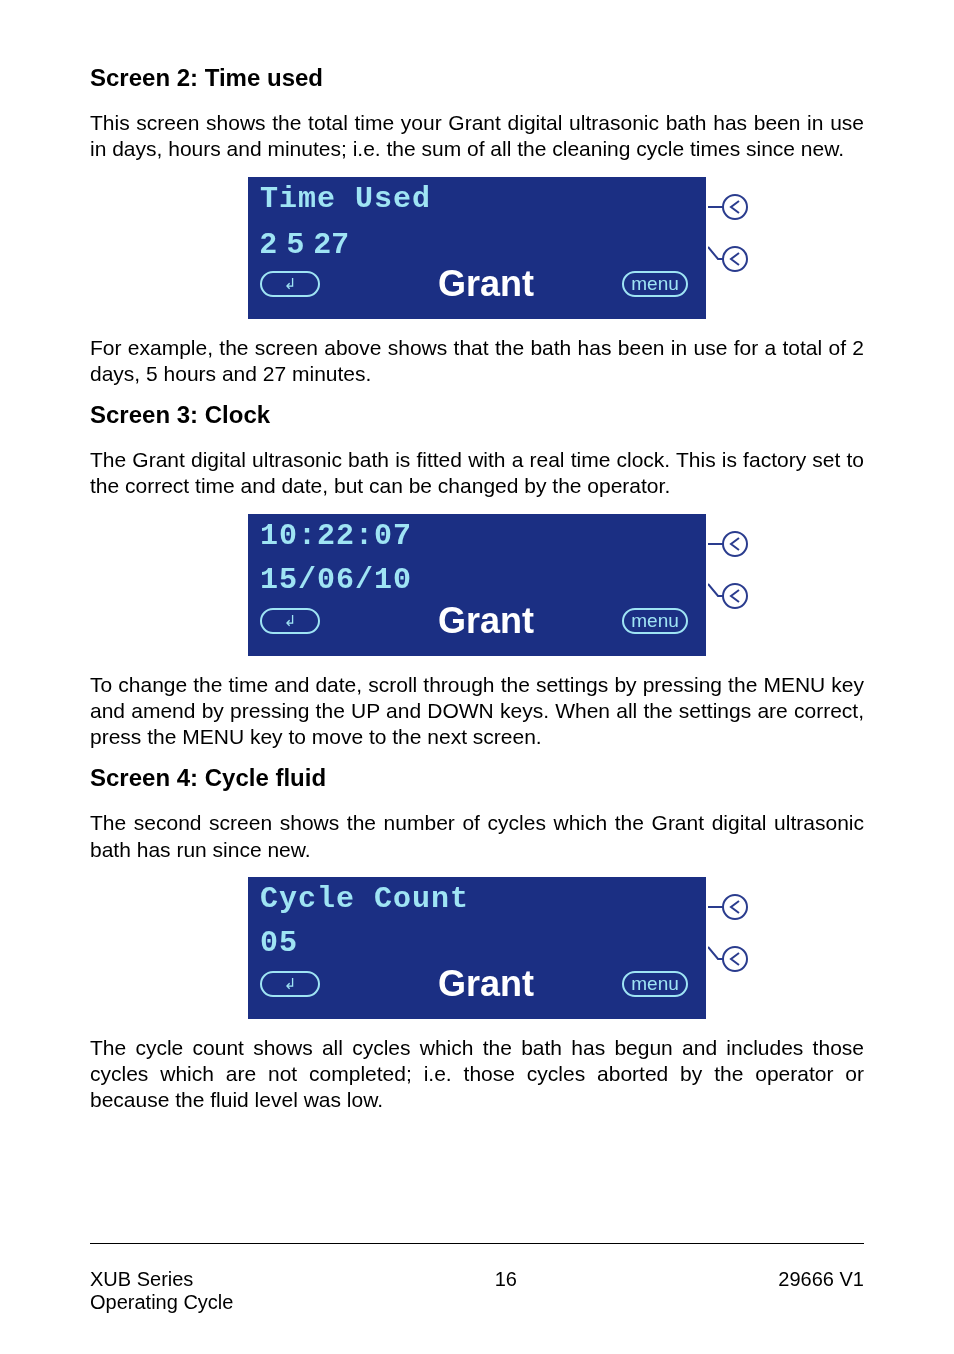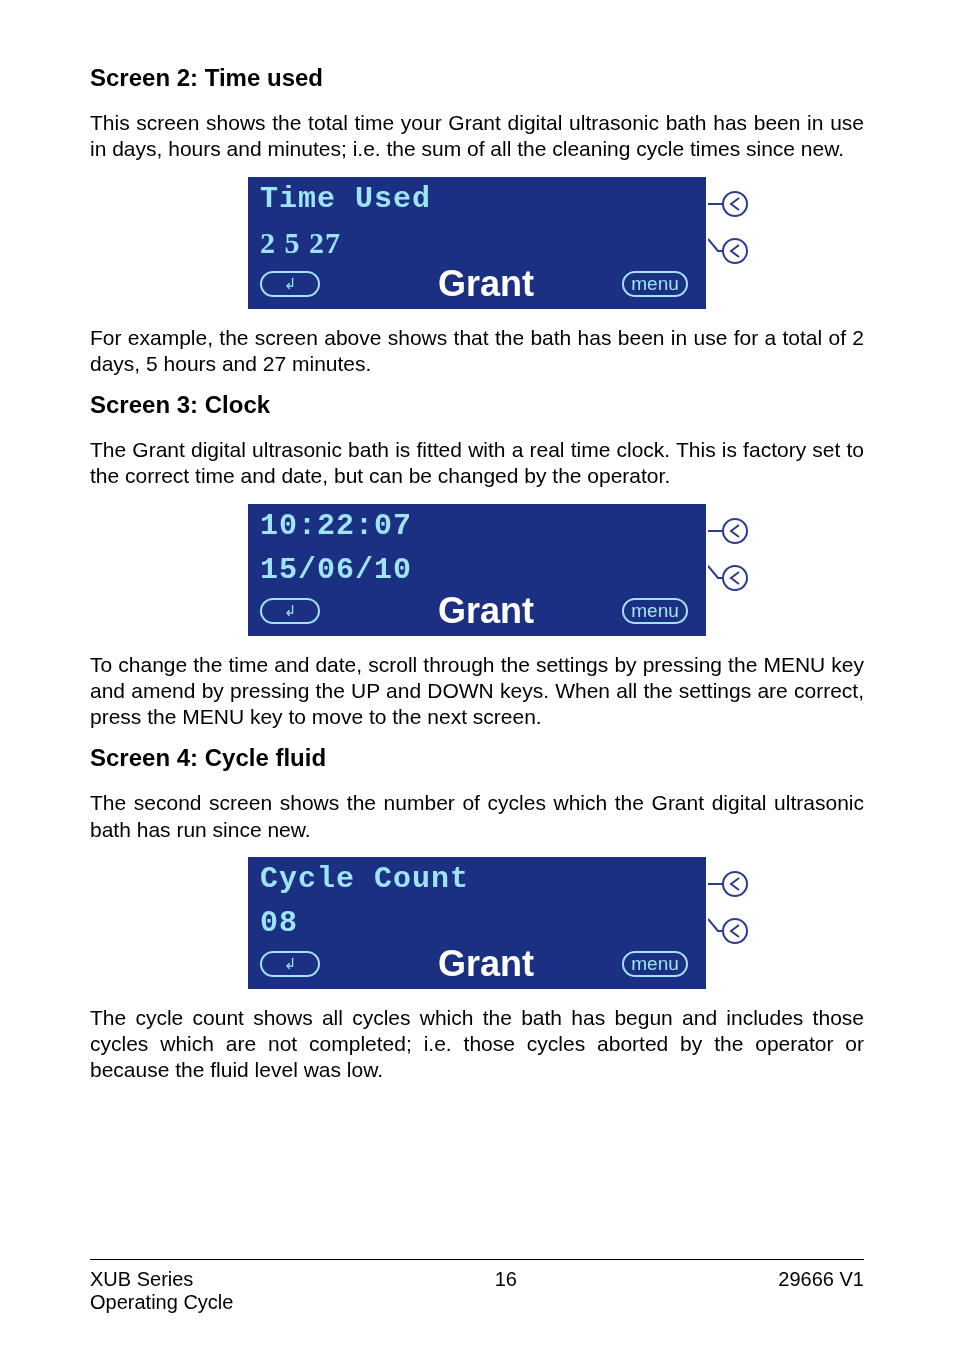--- a/index.html
+++ b/index.html
@@ -31,36 +31,36 @@
   }
   .screen-wrap {
     display: flex;
     justify-content: center;
     margin: 6px 0 16px 0;
   }
   .screen {
     width: 458px;
     background: #1b2f83;
     position: relative;
-    padding-bottom: 2px;
+    padding-bottom: 12px;
   }
   .screen .row {
     height: 44px;
     display: flex;
     align-items: center;
     padding-left: 12px;
     font-family: "Courier New", monospace;
     font-size: 30px;
     letter-spacing: 1px;
     color: #9fe4f4;
     font-weight: bold;
     position: relative;
   }
   .lcd .row.line2 {
-    font-family: Liberation Serif, serif;
+    font-family: Liberation Sans, sans-serif;
   }
   .seg {
     font-family: "Courier New", monospace;
     font-size: 30px;
     letter-spacing: 2px;
     color: #9fe4f4;
     font-weight: bold;
   }
   .screen .btnrow {
     height: 38px;
@@ -116,21 +116,21 @@
     width: 42px;
     height: 28px;
   }
   .chev svg { width: 42px; height: 28px; display: block; }
   .footer {
     position: absolute;
     left: 90px;
     right: 90px;
     bottom: 40px;
     border-top: 1px solid #000;
-    padding-top: 8px;
+    padding-top: 24px;
     display: flex;
     justify-content: space-between;
     font-size: 20px;
   }
   .footer .left { text-align: left; }
   .footer .center { text-align: center; flex: 1; }
   .footer .right { text-align: right; }
 </style>
 </head>
 <body>
@@ -202,21 +202,21 @@
   </div>
 
   <div class="p">To change the time and date, scroll through the settings by pressing the MENU key and amend by pressing the UP and DOWN keys. When all the settings are correct, press the MENU key to move to the next screen.</div>
 
   <div class="h2">Screen 4: Cycle fluid</div>
   <div class="p">The second screen shows the number of cycles which the Grant digital ultrasonic bath has run since new.</div>
 
   <div class="screen-wrap">
     <div class="screen lcd">
       <div class="row">Cycle Count</div>
-      <div class="row seg">08</div>
+      <div class="row seg">05</div>
       <div class="btnrow">
         <span class="ovalbtn">↲</span>
         <span class="brand">Grant</span>
         <span class="ovalbtn menu">menu</span>
       </div>
       <div class="sidepanel">
         <span class="chev">
           <svg viewBox="0 0 42 28">
               <line x1="0" y1="14" x2="16" y2="14" stroke="#2a3c8e" stroke-width="2"></line>
               <circle cx="27" cy="14" r="12" fill="none" stroke="#2a3c8e" stroke-width="2"></circle>

